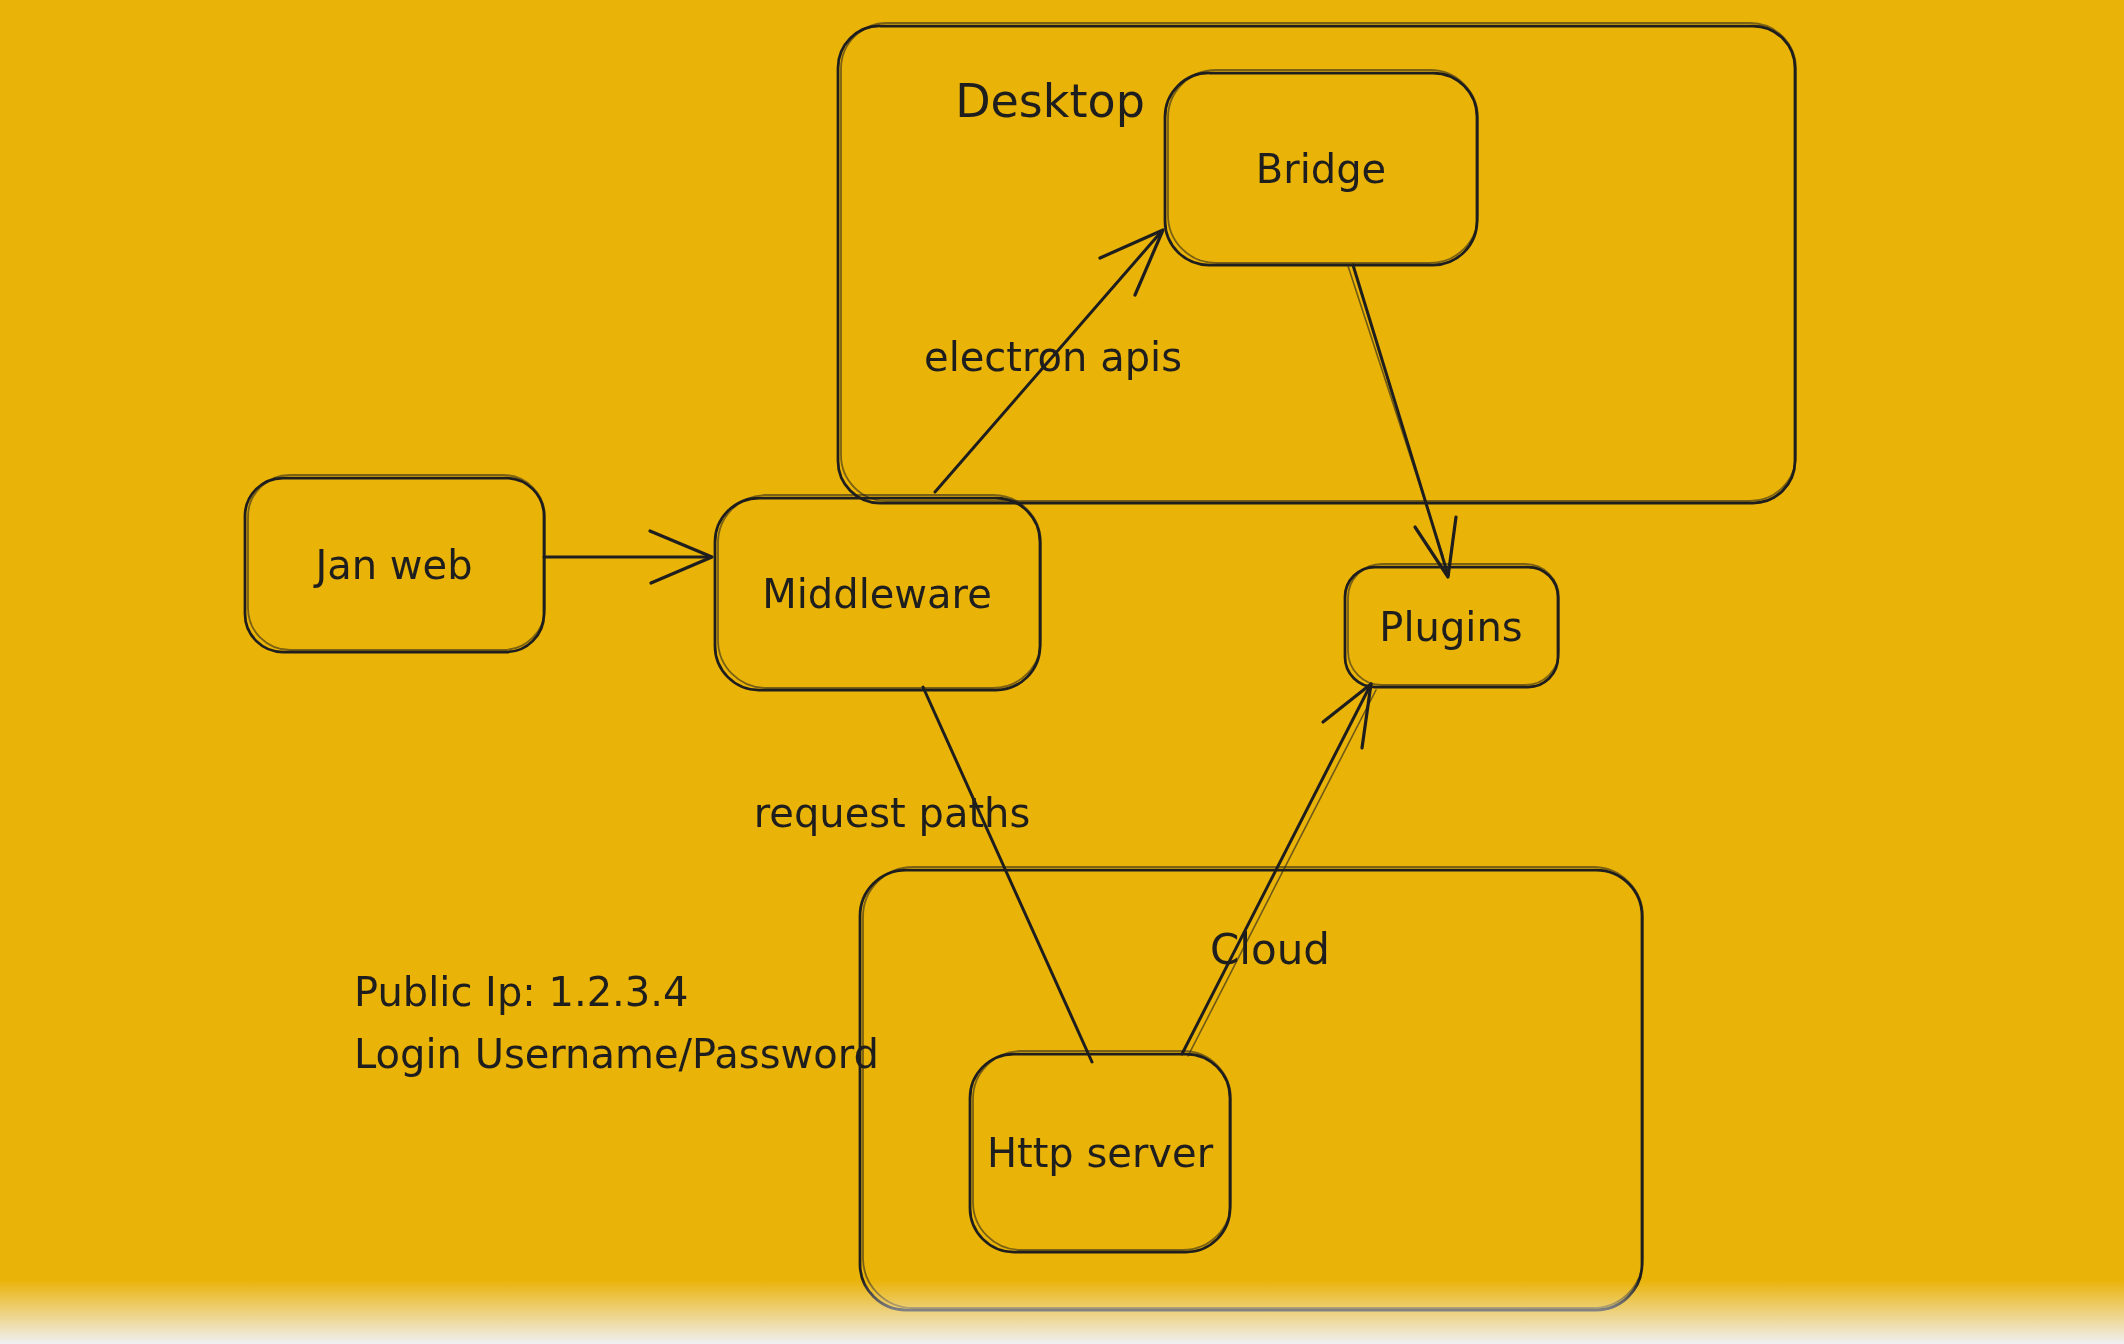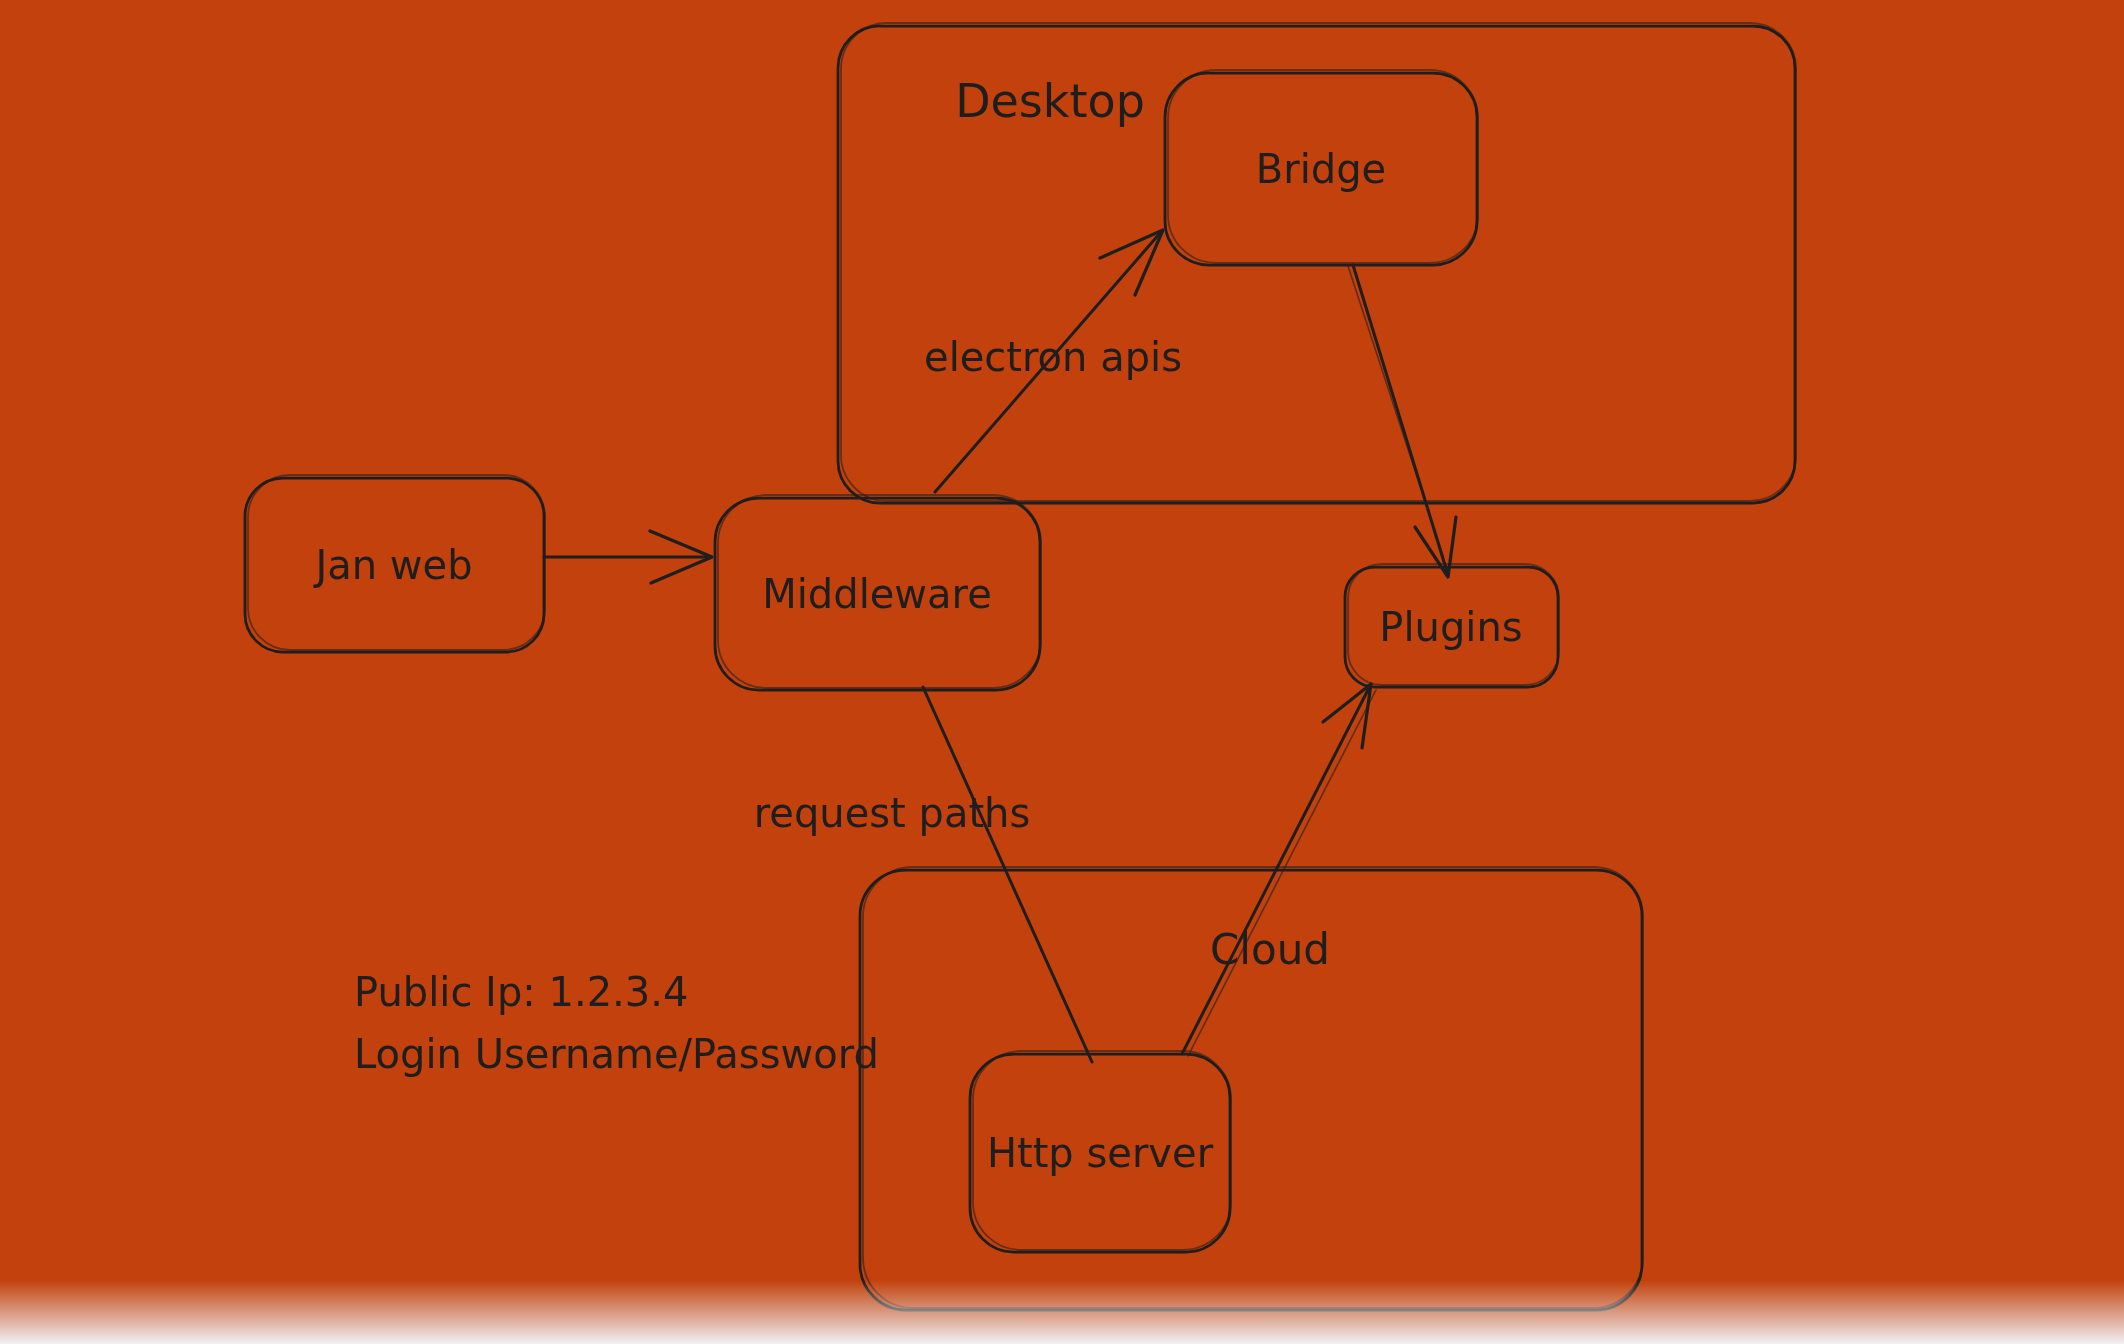--- a/index.html
+++ b/index.html
@@ -1,20 +1,20 @@
 <!DOCTYPE html>
 <html><head>
 <meta charset="utf-8">
 <style>
   html, body { margin: 0; padding: 0; background: #ffffff; }
   .stage {
     position: relative;
     width: 2124px;
     height: 1344px;
-    background: #c2410c;
+    background: #eab308;
     overflow: hidden;
     font-family: "DejaVu Sans", sans-serif;
   }
   svg.canvas { position: absolute; left: 0; top: 0; }
   .shape { fill: none; stroke: #1e1e1e; stroke-width: 2.75; }
   .shape-echo { fill: none; stroke: #1e1e1e; stroke-width: 1.8; opacity: 0.55; }
   .edge { fill: none; stroke: #1e1e1e; stroke-width: 3; stroke-linecap: round; }
   .edge-echo { fill: none; stroke: #1e1e1e; stroke-width: 1.6; opacity: 0.6; stroke-linecap: round; }
   .arrowhead { fill: none; stroke: #1e1e1e; stroke-width: 3.2; stroke-linecap: round; stroke-linejoin: round; }
   text { fill: #1e1e1e; }

